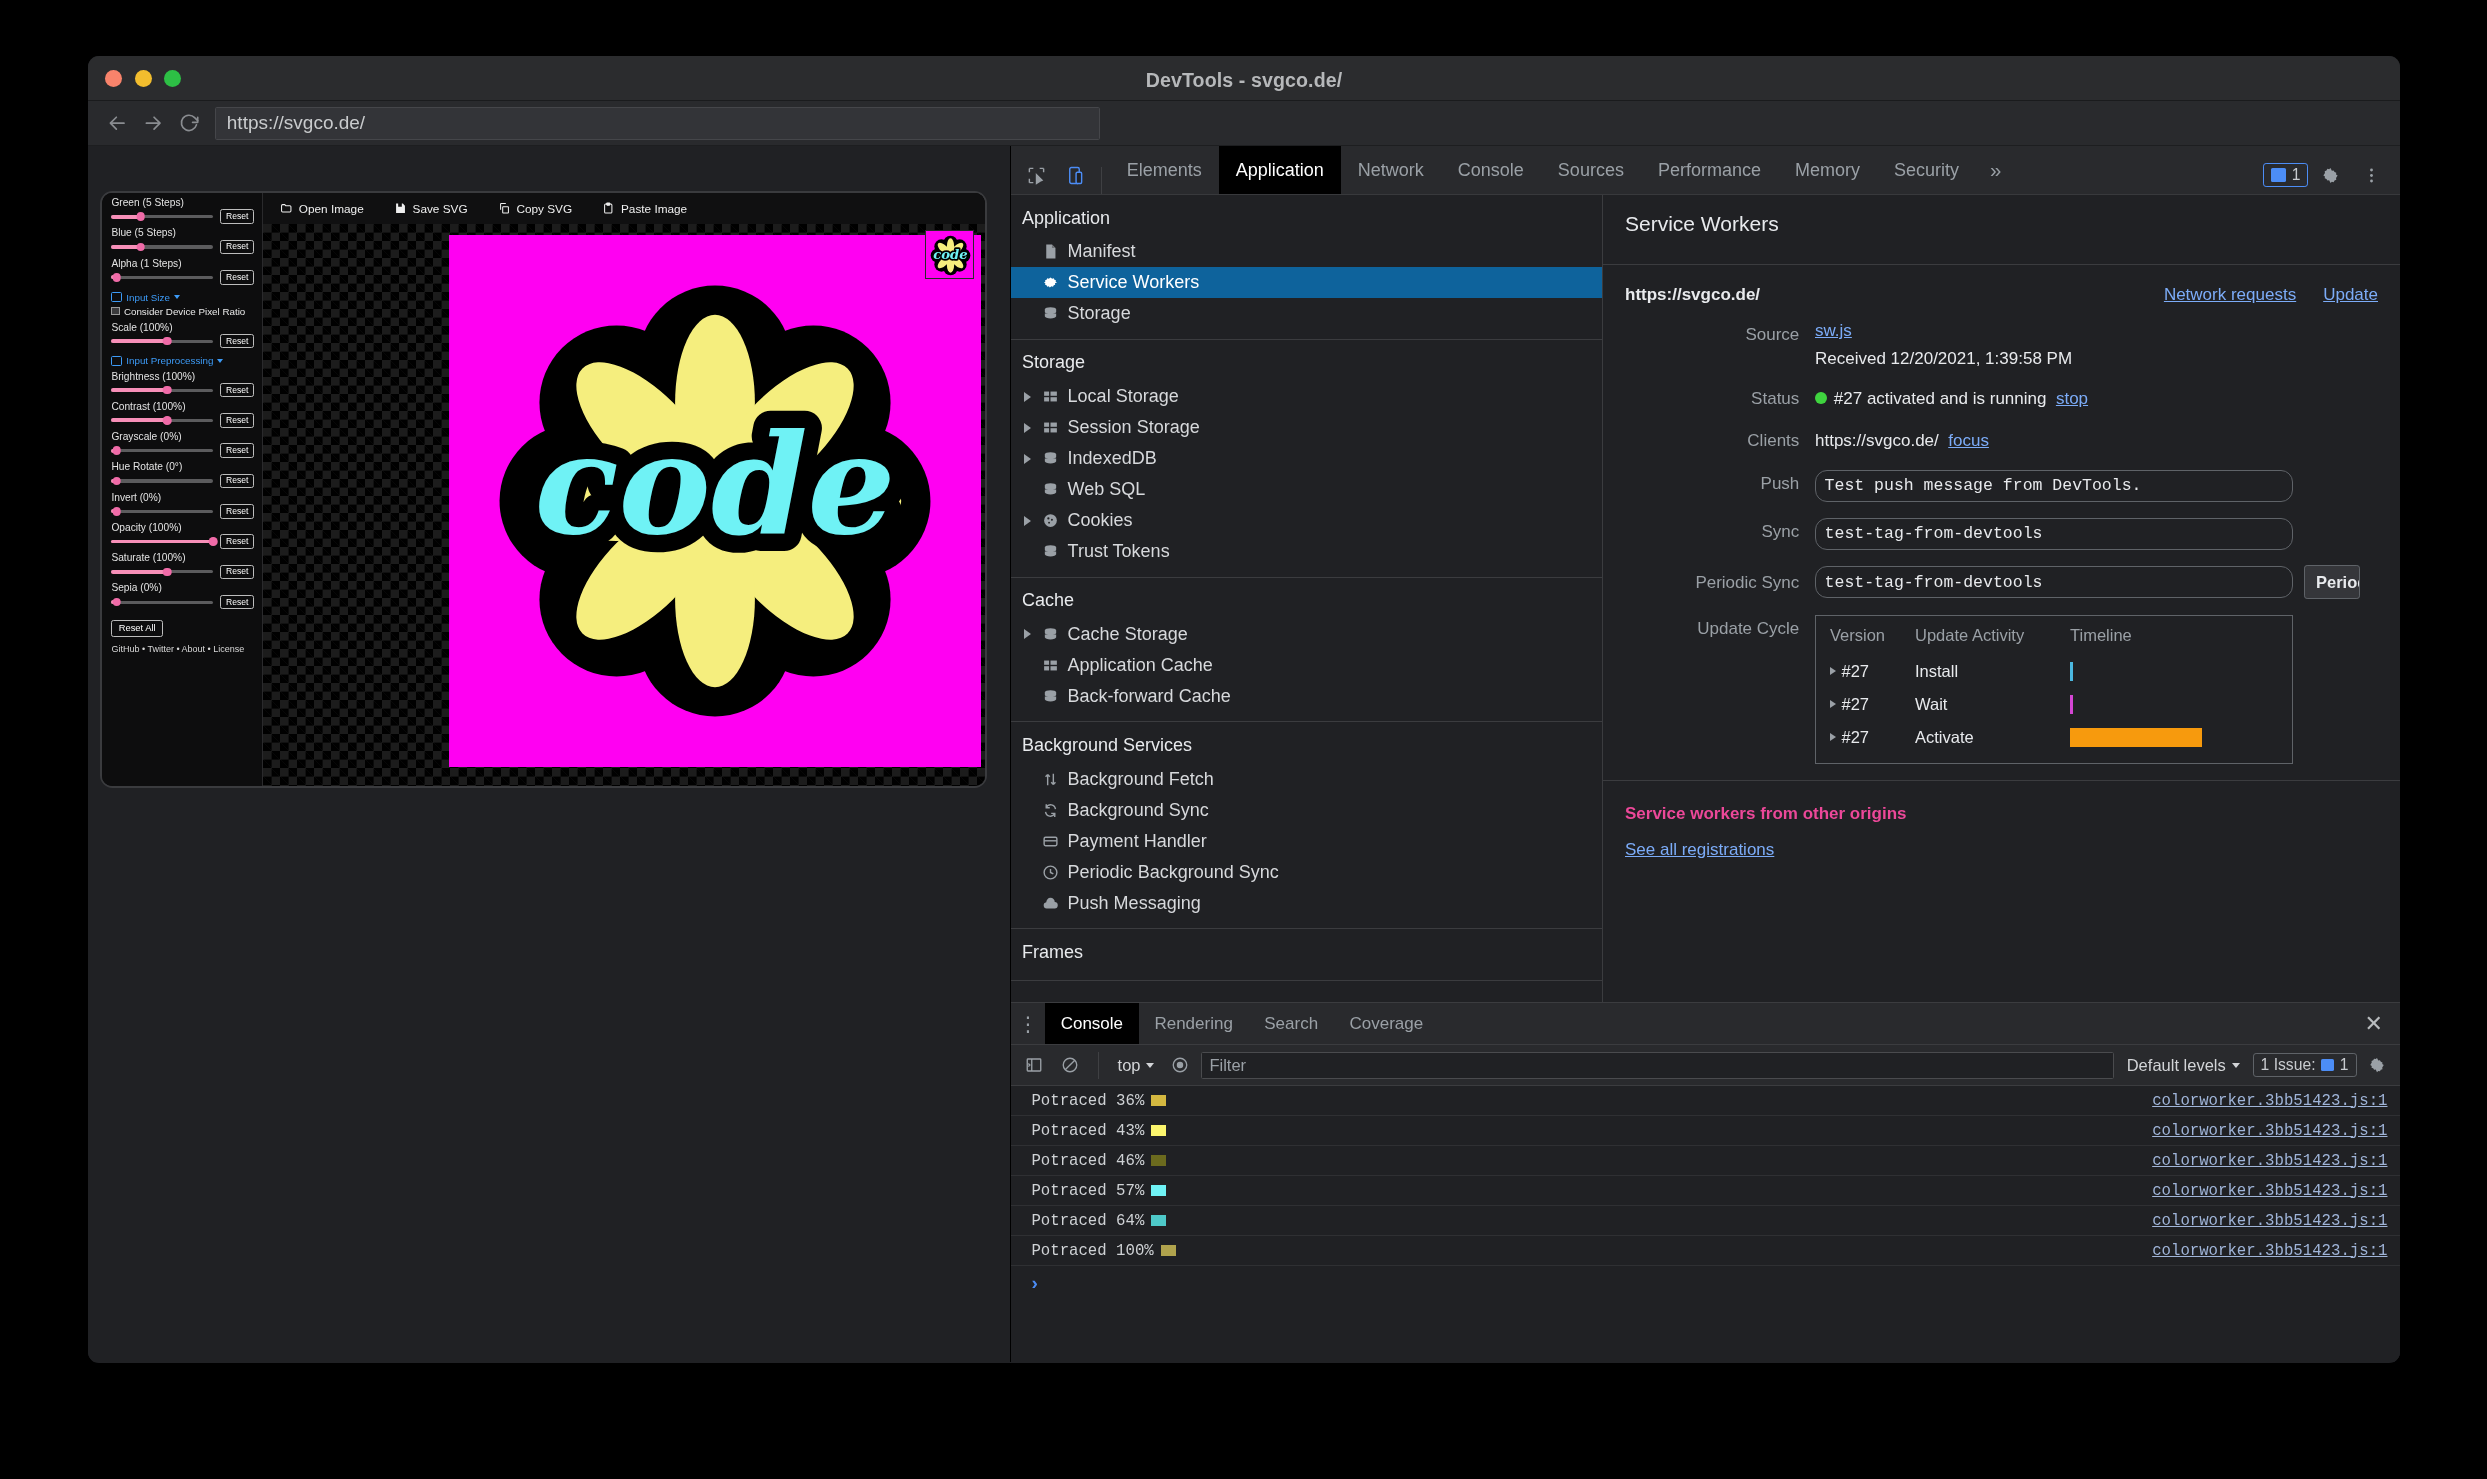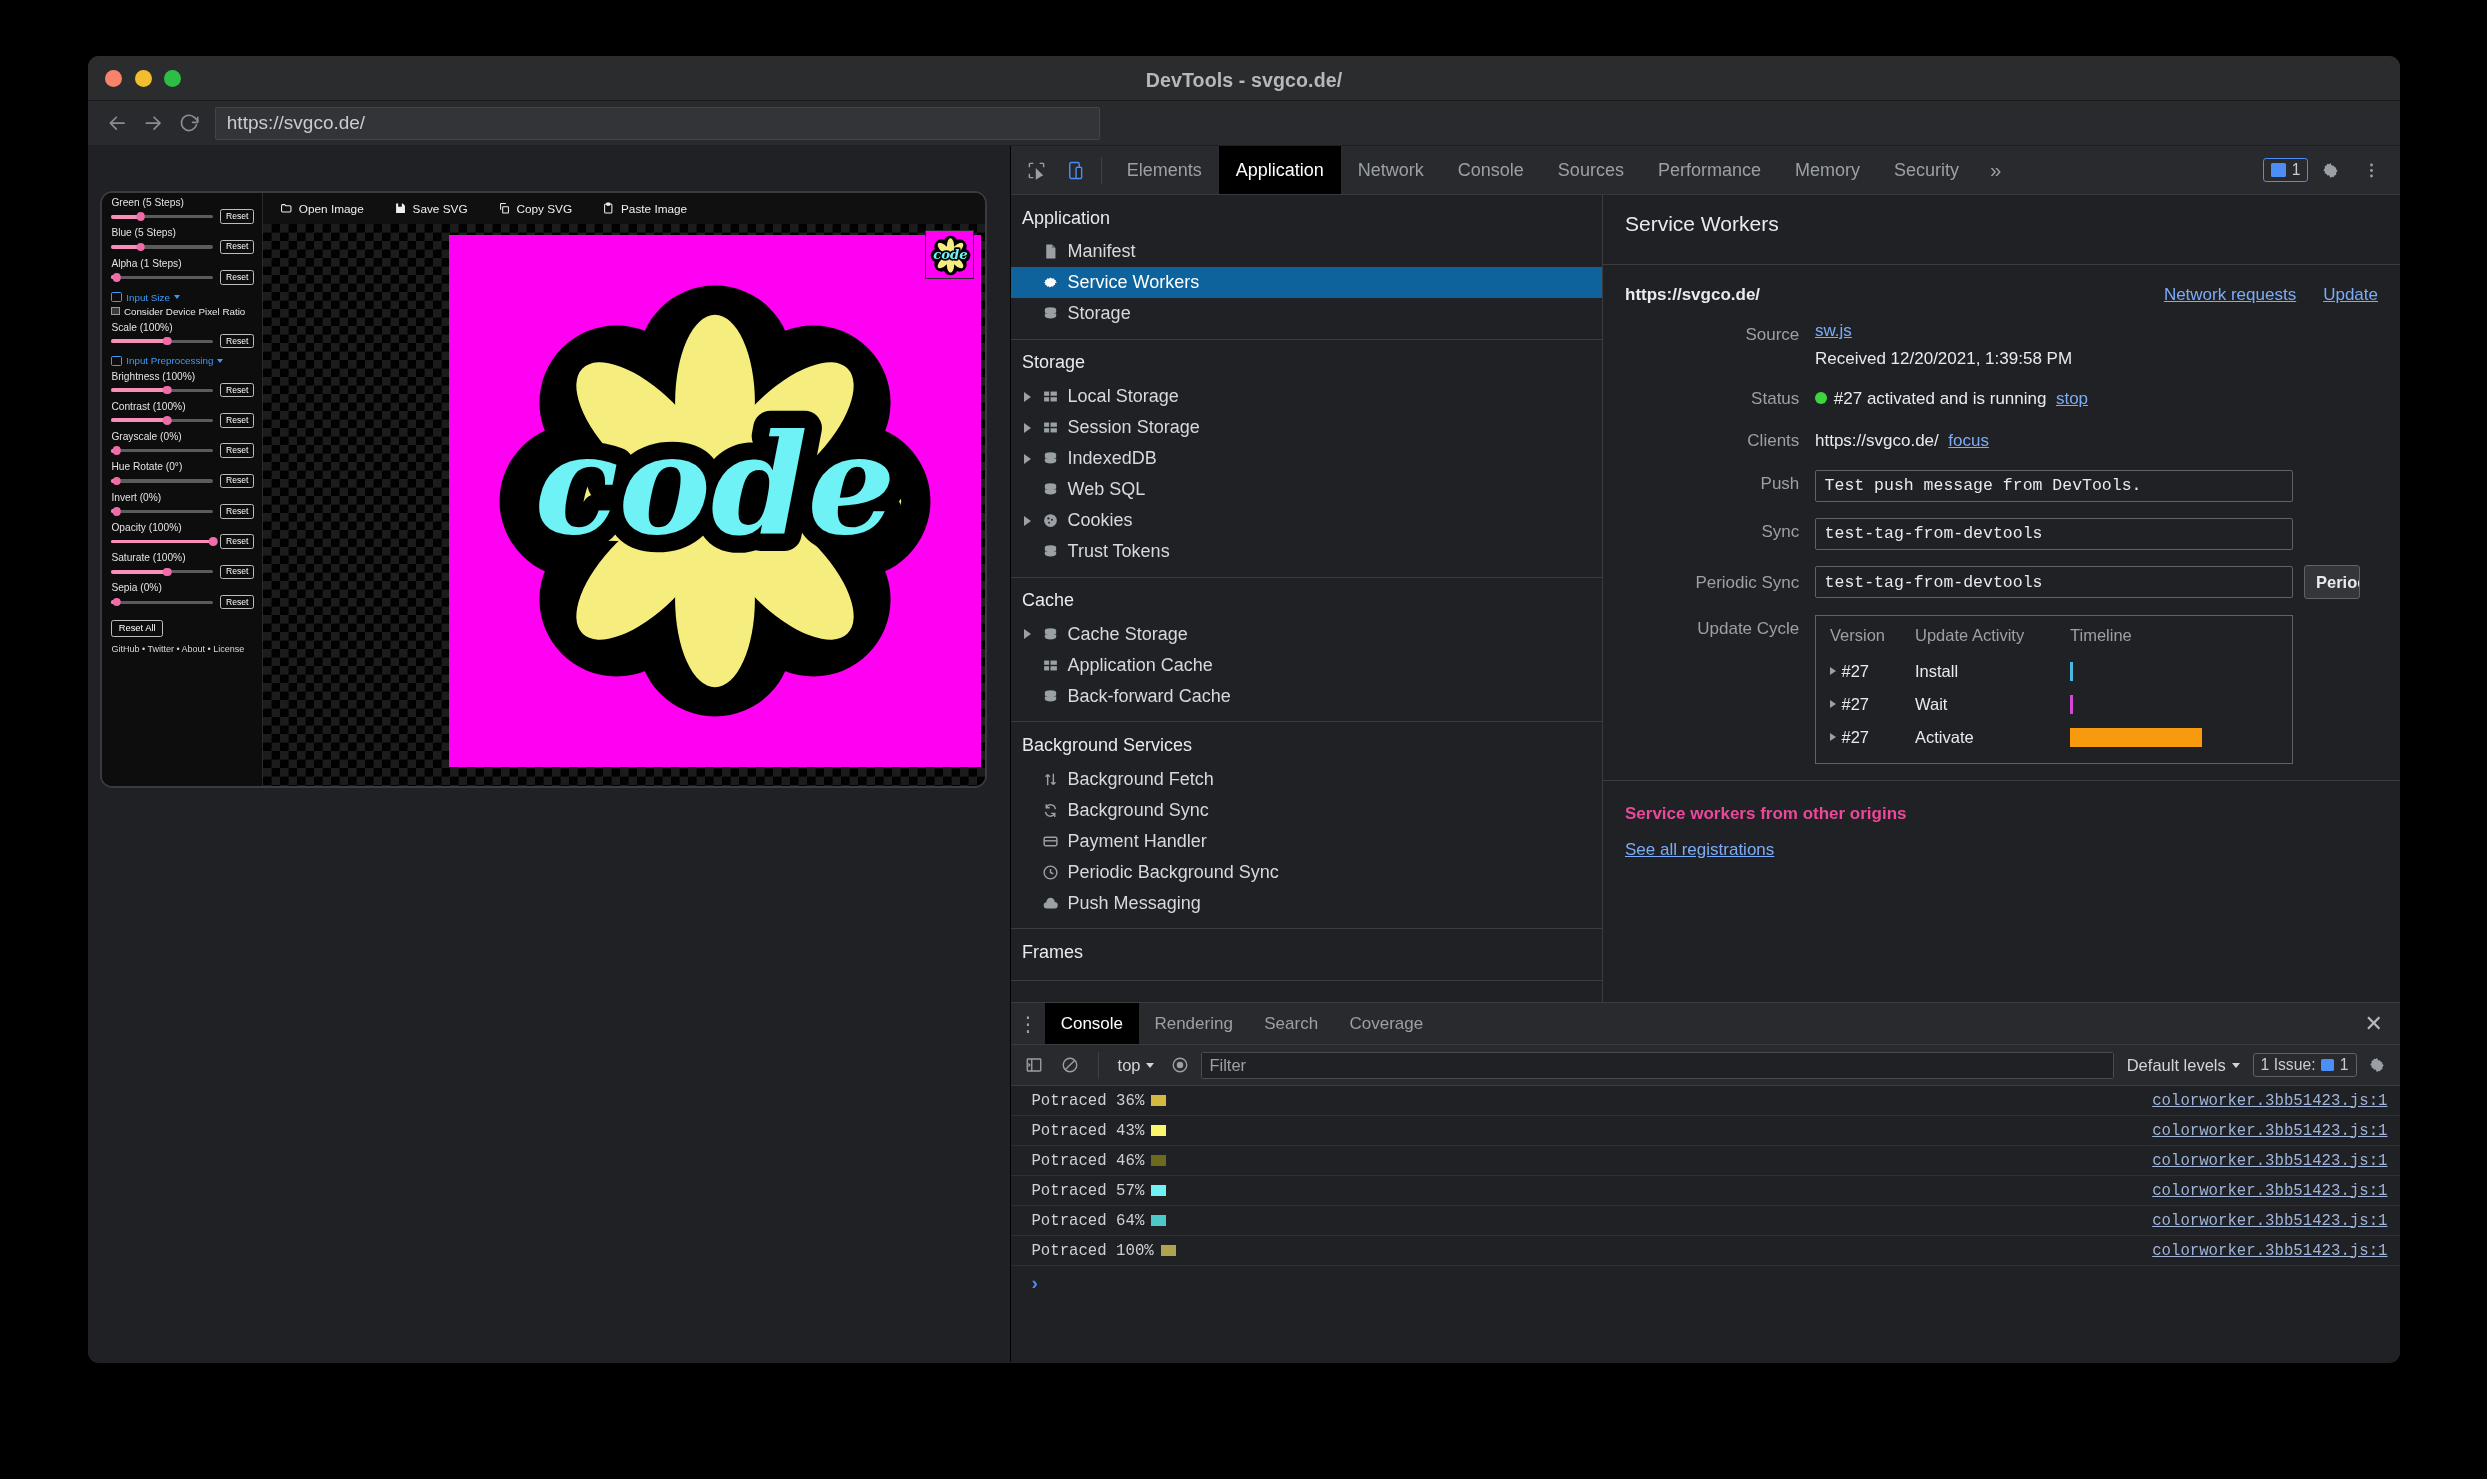--- a/index.html
+++ b/index.html
@@ -220,21 +220,21 @@
 
   
   .devtools {
     flex: 1;
     display: flex; flex-direction: column;
     background: #202124;
     min-width: 0;
   }
   .dt-tabbar {
     height: 49px;
-    display: flex; align-items: center;
+    display: flex; align-items: flex-end;
     background: #292a2d;
     border-bottom: 0.8px solid #38393c;
     padding-left: 6.3px;
   }
   .dt-iconbtn {
     width: 38px; height: 38px;
     display: flex; align-items: center; justify-content: center;
     color: #9aa0a6;
   }
   .dt-iconbtn svg { width: 19px; height: 19px; }
@@ -323,21 +323,21 @@
     background: #3fd43f; display: inline-block; margin-right: 7px;
   }
   .txtinput {
     background: #202124;
     border: 0.8px solid #5f6368;
     color: #e8eaed;
     font-family: "Liberation Mono", monospace;
     font-size: 16.5px;
     padding: 5.5px 8.6px;
     width: 478px;
-    border-radius: 2px;
+    border-radius: 12px;
   }
   .periodic-row { display: flex; align-items: center; gap: 0; }
   .periodic-btn {
     margin-left: 11px;
     border: 0.8px solid #5f6368; border-radius: 3.1px;
     padding: 6.3px 11px; font-size: 16.5px; font-weight: bold; color: #e8eaed;
     background: #35363a;
     white-space: nowrap; overflow: hidden;
     width: 56px;
   }

